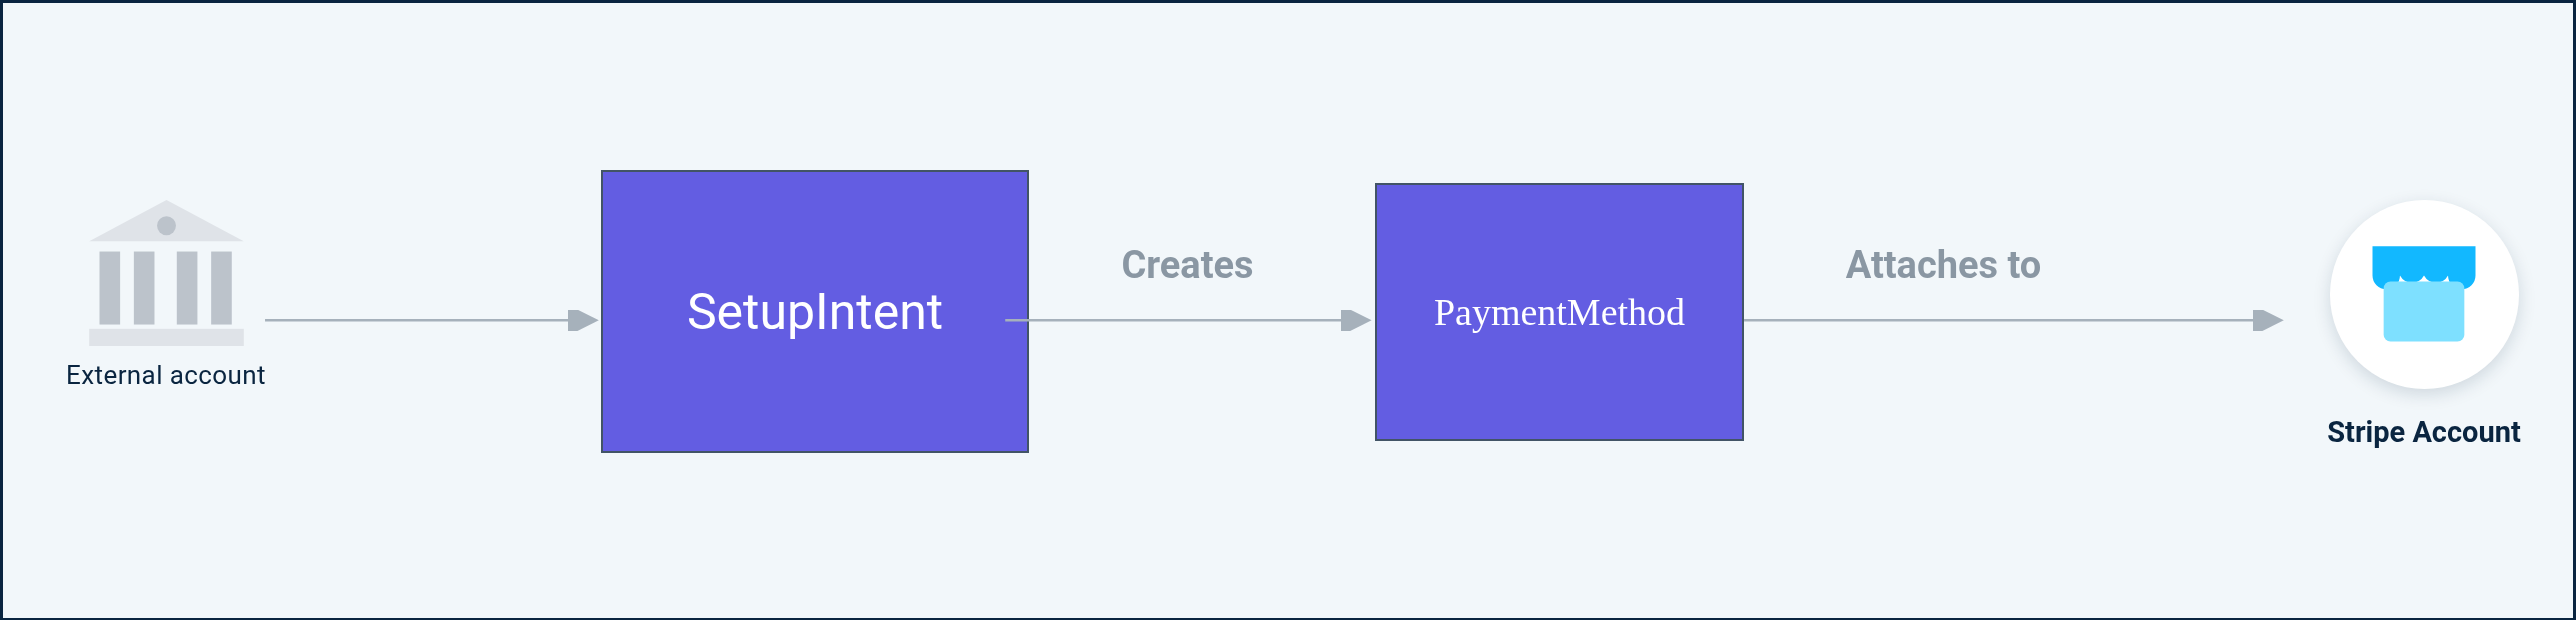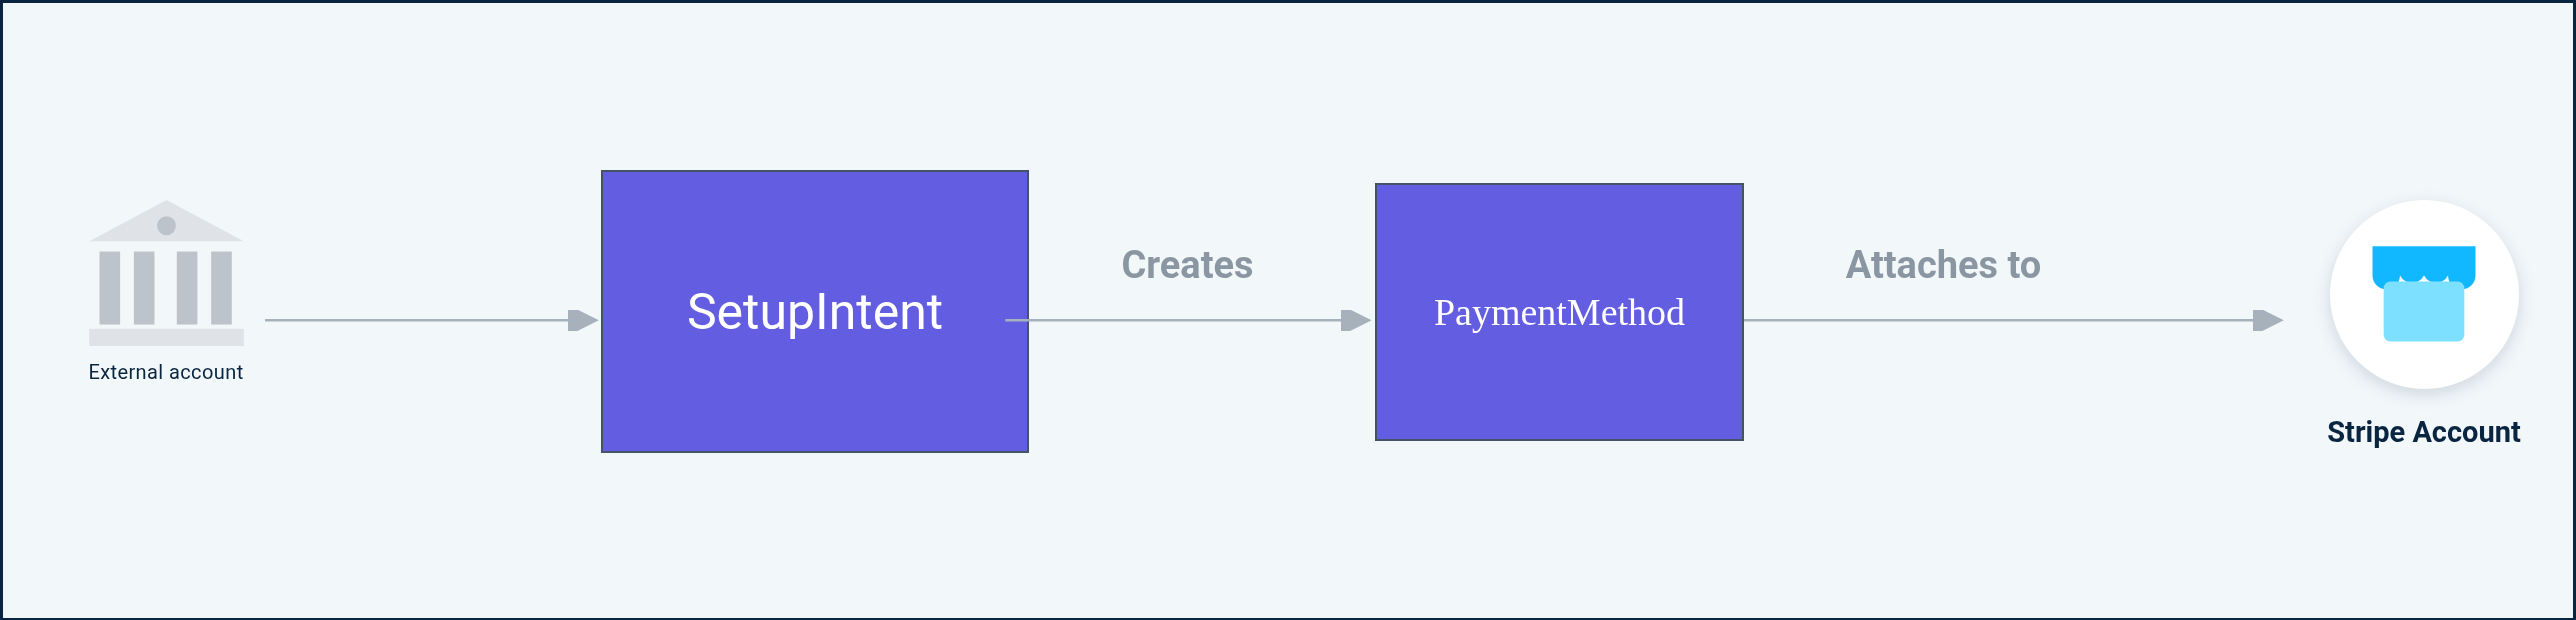--- a/index.html
+++ b/index.html
@@ -27,21 +27,21 @@
     left: 43px;
     top: 197px;
     width: 240px;
     text-align: center;
   }
   .ext-acct svg {
     display: block;
     margin: 0 auto 13.7px;
   }
   .ext-acct-label {
-    font-size: 20px;
+    font-size: 26px;
     color: #0a2540;
     letter-spacing: 0.4px;
   }
 
   
   .box {
     position: absolute;
     background: #635de2;
     border: 2.6px solid #425466;
     color: #fff;

